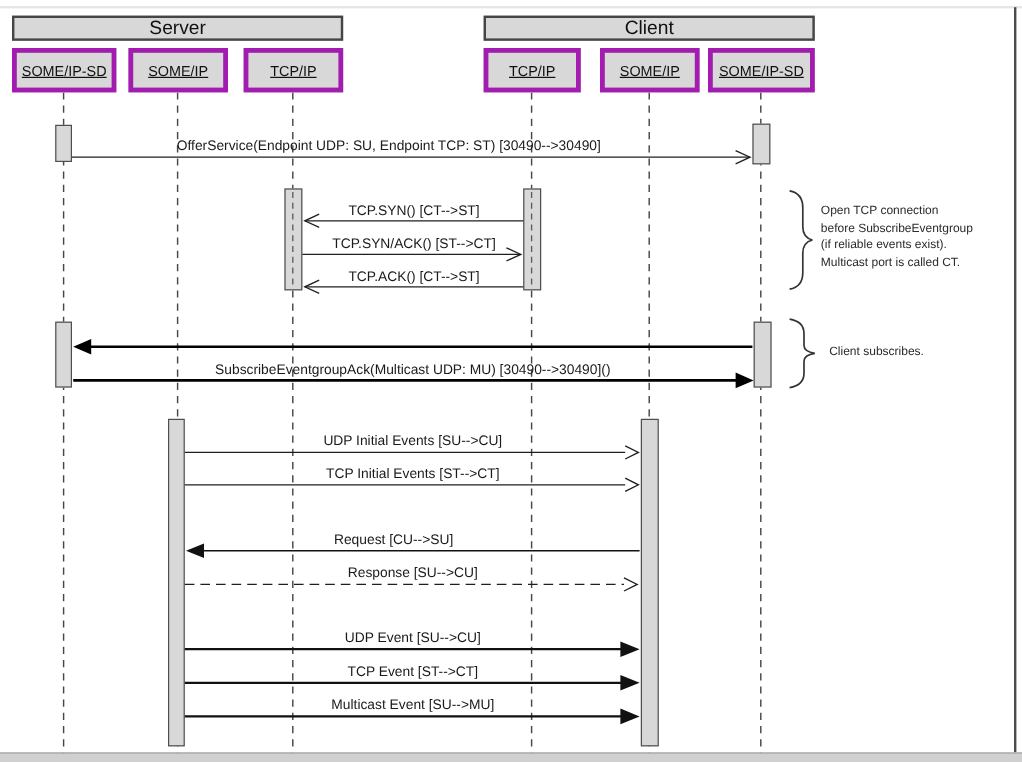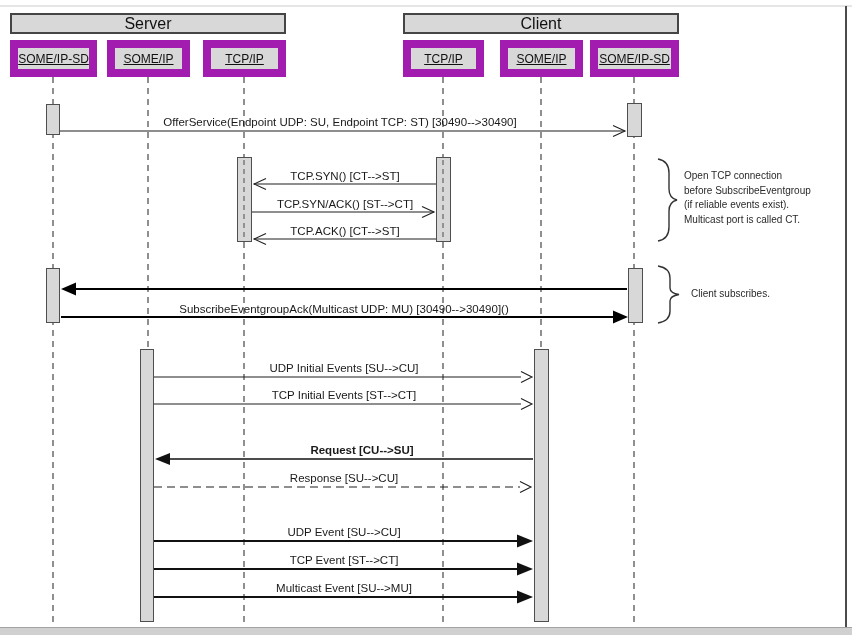--- a/index.html
+++ b/index.html
@@ -10,21 +10,21 @@
   svg.layer{position:absolute;left:0;top:0;pointer-events:none;}
   #svg-under{z-index:1;}
   .bar{position:absolute;background:#d8d8d8;border:1px solid #4f4f4f;z-index:2;box-sizing:border-box;}
   #svg-over{z-index:3;}
   .hdr-box{
     position:absolute;height:21px;background:#d8d8d8;border:2px solid #454545;
     display:flex;align-items:center;justify-content:center;
     font-size:16px;color:#111;z-index:4;box-sizing:border-box;
   }
   .comp-box{
-    position:absolute;top:40px;height:37px;background:#d8d8d8;border:8px solid #a21caf;
+    position:absolute;top:40px;height:37px;background:#d8d8d8;border:4px solid #a21caf;
     display:flex;align-items:center;justify-content:center;
     font-size:12px;color:#111;z-index:4;box-sizing:border-box;
   }
   .comp-box .lbl{text-decoration:underline;}
   .msg-label{
     position:absolute;transform:translateX(-50%);white-space:nowrap;
     font-size:11.5px;color:#1a1a1a;z-index:5;background:transparent;
   }
   .ann{
     position:absolute;font-size:10px;line-height:14.5px;color:#2a2a2a;z-index:5;white-space:nowrap;
@@ -162,28 +162,28 @@
   <div class="comp-box" style="left:403px;width:81px;">
     <span class="lbl">TCP/IP</span>
   </div>
   <div class="comp-box" style="left:500px;width:83px;">
     <span class="lbl">SOME/IP</span>
   </div>
   <div class="comp-box" style="left:590px;width:89px;">
     <span class="lbl">SOME/IP-SD</span>
   </div>
 
-  <div class="msg-label" style="left:340px;top:116px;">OfferService(Endpoint UDP: SU, Endpoint TCP: ST) [30490--&gt;30490]</div>
+  <div class="msg-label" style="left:324px;top:116px;">OfferService(Endpoint UDP: SU, Endpoint TCP: ST) [30490--&gt;30490]</div>
   <div class="msg-label" style="left:345px;top:170px;">TCP.SYN() [CT--&gt;ST]</div>
   <div class="msg-label" style="left:345px;top:198px;">TCP.SYN/ACK() [ST--&gt;CT]</div>
   <div class="msg-label" style="left:345px;top:225px;">TCP.ACK() [CT--&gt;ST]</div>
   <div class="msg-label" style="left:344px;top:303px;">SubscribeEventgroupAck(Multicast UDP: MU) [30490--&gt;30490]()</div>
   <div class="msg-label" style="left:344px;top:362px;">UDP Initial Events [SU--&gt;CU]</div>
   <div class="msg-label" style="left:344px;top:389px;">TCP Initial Events [ST--&gt;CT]</div>
-  <div class="msg-label" style="left:362px;top:444px;font-weight:bold;">Request [CU--&gt;SU]</div>
+  <div class="msg-label" style="left:328px;top:444px;">Request [CU--&gt;SU]</div>
   <div class="msg-label" style="left:344px;top:472px;">Response [SU--&gt;CU]</div>
   <div class="msg-label" style="left:344px;top:526px;">UDP Event [SU--&gt;CU]</div>
   <div class="msg-label" style="left:344px;top:554px;">TCP Event [ST--&gt;CT]</div>
   <div class="msg-label" style="left:344px;top:582px;">Multicast Event [SU--&gt;MU]</div>
 
   <div class="ann" style="left:684px;top:169px;">
     <span>Open TCP connection</span>
     <span>before SubscribeEventgroup</span>
     <span>(if reliable events exist).</span>
     <span>Multicast port is called CT.</span>

